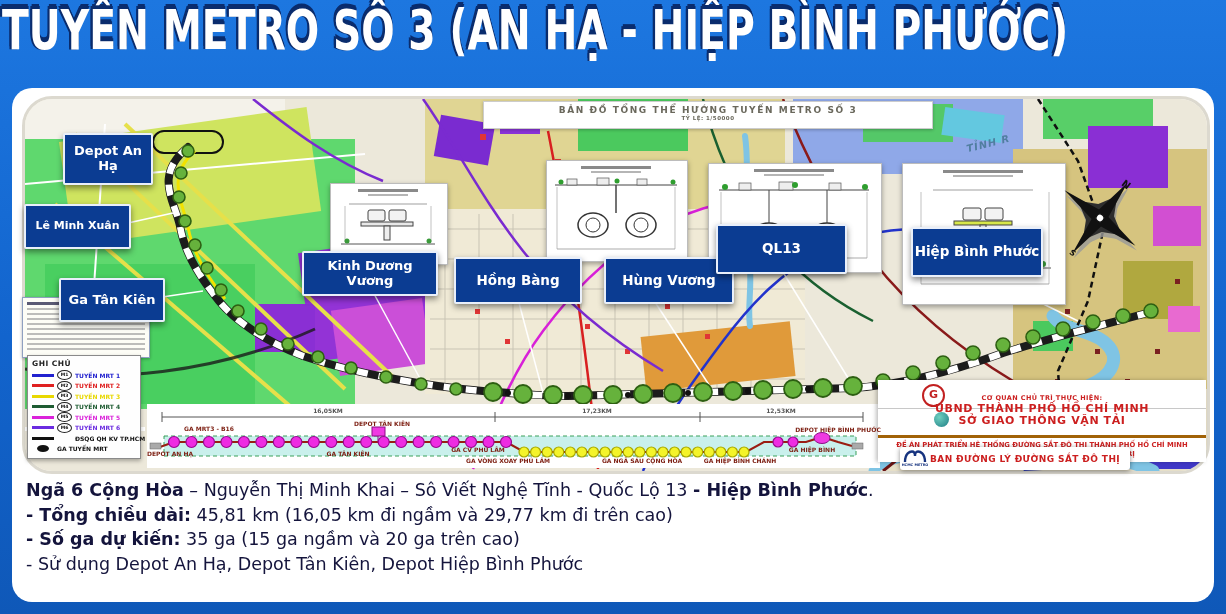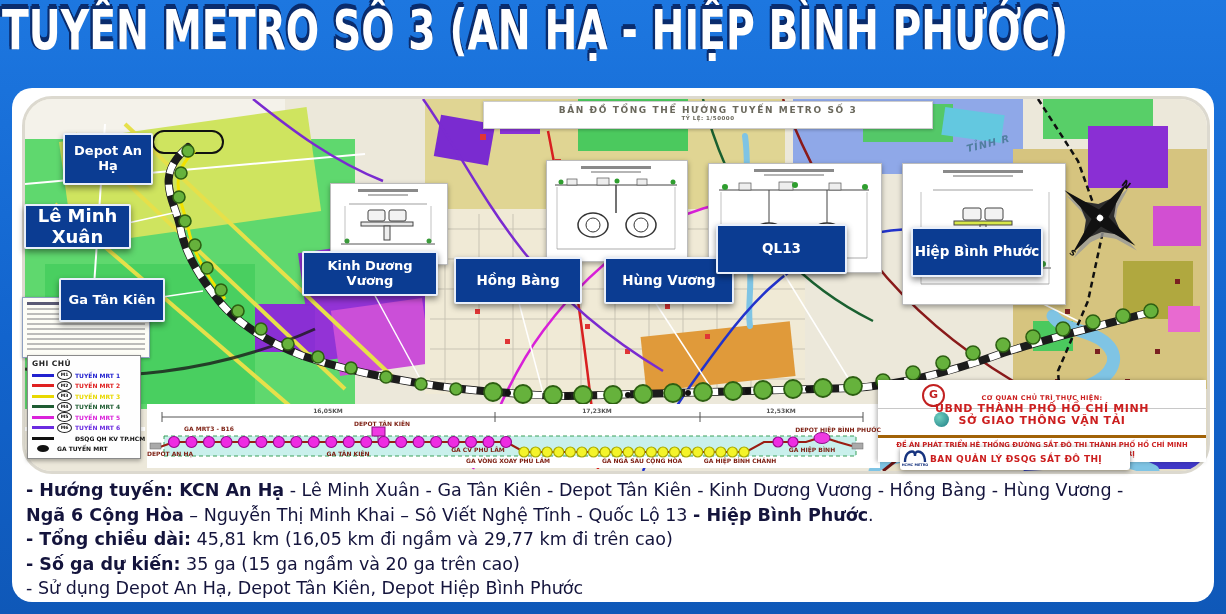--- a/index.html
+++ b/index.html
@@ -47,21 +47,21 @@
   .map-title{position:absolute;left:483px;top:101px;width:448px;height:26px;background:#ffffff;
      border:1px solid #cccccc;text-align:center;box-shadow:0 1px 3px rgba(0,0,0,.25);}
   .map-title .mt1{display:block;font-size:9px;font-weight:bold;color:#6a685c;letter-spacing:1.6px;padding-top:3px;}
   .map-title .mt2{display:block;font-size:5.5px;font-weight:bold;color:#6a685c;letter-spacing:.5px;}
 
   
   .stbox{position:absolute;background:#0b3c92;border:2px solid #e9effa;border-radius:2px;color:#fff;
      font-weight:bold;display:flex;align-items:center;justify-content:center;text-align:center;
      line-height:1.15;box-shadow:0 3px 6px rgba(0,0,0,.45);padding:1px;}
   .st-0{left:63px;top:133px;width:84px;height:46px;font-size:13px;}
-  .st-1{left:24px;top:204px;width:101px;height:39px;font-size:18px;}
+  .st-1{left:24px;top:204px;width:101px;height:39px;font-size:11px;}
   .st-2{left:59px;top:278px;width:100px;height:38px;font-size:13px;}
   .st-3{left:302px;top:251px;width:130px;height:39px;font-size:13px;}
   .st-4{left:454px;top:257px;width:122px;height:41px;font-size:13.5px;}
   .st-5{left:588px;top:257px;width:124px;height:41px;font-size:13.5px;margin-left:16px;}
   .st-6{left:716px;top:224px;width:125px;height:44px;font-size:13.5px;text-align:right;}
   .st-7{left:911px;top:227px;width:126px;height:44px;font-size:13.5px;}
 
   
   .legend{position:absolute;left:27px;top:355px;width:114px;height:104px;background:#fefefe;
      border:1px solid #8a8a8a;box-shadow:0 2px 4px rgba(0,0,0,.3);padding:3px 4px;box-sizing:border-box;}
@@ -298,21 +298,21 @@
     <div class="row2">
       <span class="logo-dot"></span>
       <span class="r2main">SỞ GIAO THÔNG VẬN TẢI</span>
       <div class="overlay">
         <span class="mlogo">
           <svg width="24" height="13" viewBox="0 0 24 13">
               <path d="M2,12 C2,3 7,1.5 9,1.5 C11,1.5 12,3 12,6 M12,6 C12,3 13,1.5 15,1.5 C17,1.5 22,3 22,12" stroke="#16337f" stroke-width="2.4" fill="none"></path>
             </svg>
           <span class="mtxt">HCMC METRO</span>
         </span>
-        <span class="olabel">BAN QUẢN LÝ ĐSQG SẮT ĐÔ THỊ</span>
+        <span class="olabel">BAN ĐƯỜNG LÝ ĐƯỜNG SẮT ĐÔ THỊ</span>
       </div>
     </div>
     <div class="row3">ĐỀ ÁN PHÁT TRIỂN HỆ THỐNG ĐƯỜNG SẮT ĐÔ THỊ THÀNH PHỐ HỒ CHÍ MINH THEO KẾT LUẬN SỐ 49-KL/TW CỦA BỘ CHÍNH TRỊ</div>
   </div>
 
   <svg id="ovl" width="1226" height="614" viewBox="0 0 1226 614">
     <g stroke="#555" stroke-width="1">
       <line x1="162" y1="417" x2="863" y2="417"></line>
       <line x1="162" y1="412" x2="162" y2="422"></line>
         <line x1="495" y1="412" x2="495" y2="422"></line>
@@ -543,21 +543,20 @@
       <span style="left: 170px; top: 450px;">DEPOT AN HẠ</span>
       <span style="left: 348px; top: 450px;">GA TÂN KIÊN</span>
       <span style="left: 478px; top: 446px;">GA CV PHÚ LÂM</span>
       <span style="left: 508px; top: 457px;">GA VÒNG XOAY PHÚ LÂM</span>
       <span style="left: 642px; top: 457px;">GA NGÃ SÁU CỘNG HÒA</span>
       <span style="left: 740px; top: 457px;">GA HIỆP BÌNH CHÁNH</span>
       <span style="left: 812px; top: 446px;">GA HIỆP BÌNH</span>
     </div>
 
   <div class="details" id="details-text">
-      <div class="dline"><span class="b">- Hướng tuyến: KCN An Hạ</span><span> - Lê Minh Xuân - Ga Tân Kiên - Depot Tân Kiên - Kinh Dương Vương - Hồng Bàng - Hùng Vương -</span></div>
       <div class="dline"><span class="b">Ngã 6 Cộng Hòa</span><span> – Nguyễn Thị Minh Khai – Sô Viết Nghệ Tĩnh  - Quốc Lộ 13 </span><span class="b">- Hiệp Bình Phước</span><span>.</span></div>
       <div class="dline"><span class="b">- Tổng chiều dài:</span><span> 45,81 km (16,05 km đi ngầm và 29,77 km đi trên cao)</span></div>
       <div class="dline"><span class="b">- Số ga dự kiến:</span><span> 35 ga (15 ga ngầm và 20 ga trên cao)</span></div>
       <div class="dline"><span>- Sử dụng Depot An Hạ, Depot Tân Kiên, Depot Hiệp Bình Phước</span></div>
     </div>
 
   <h1 class="slide-title">TUYẾN METRO SỐ 3 (AN HẠ - HIỆP BÌNH PHƯỚC)</h1>
 </div>
 
 </body></html>

